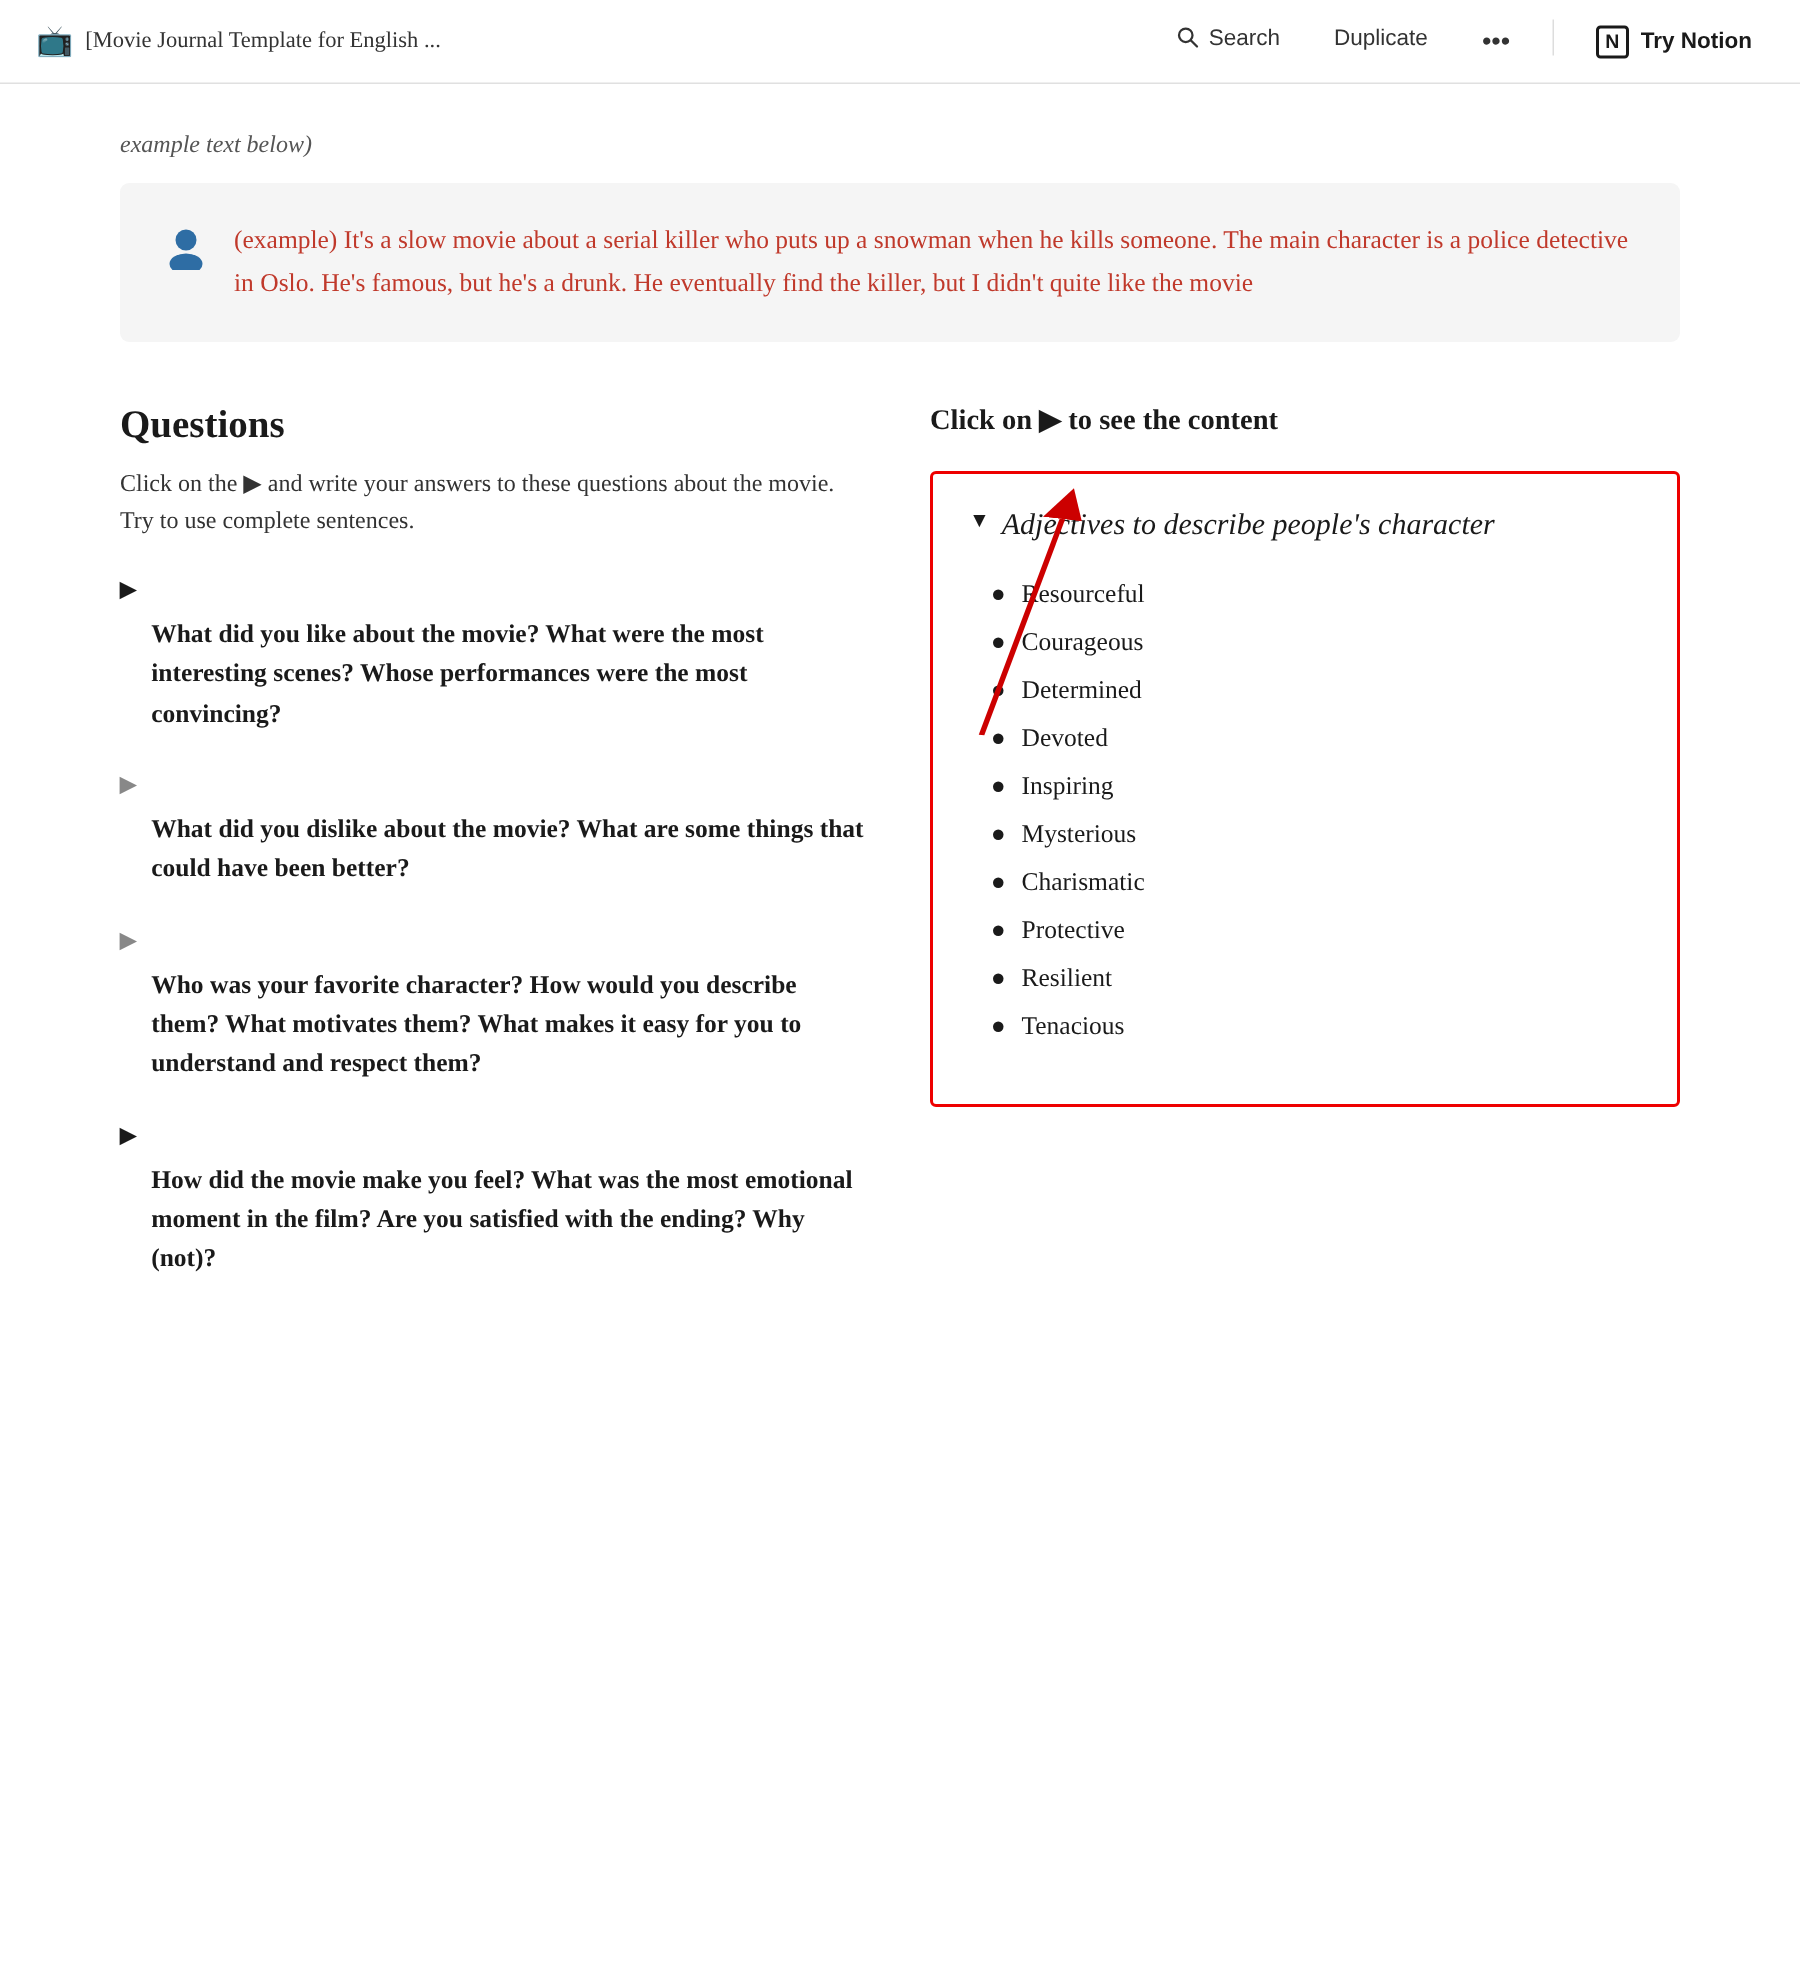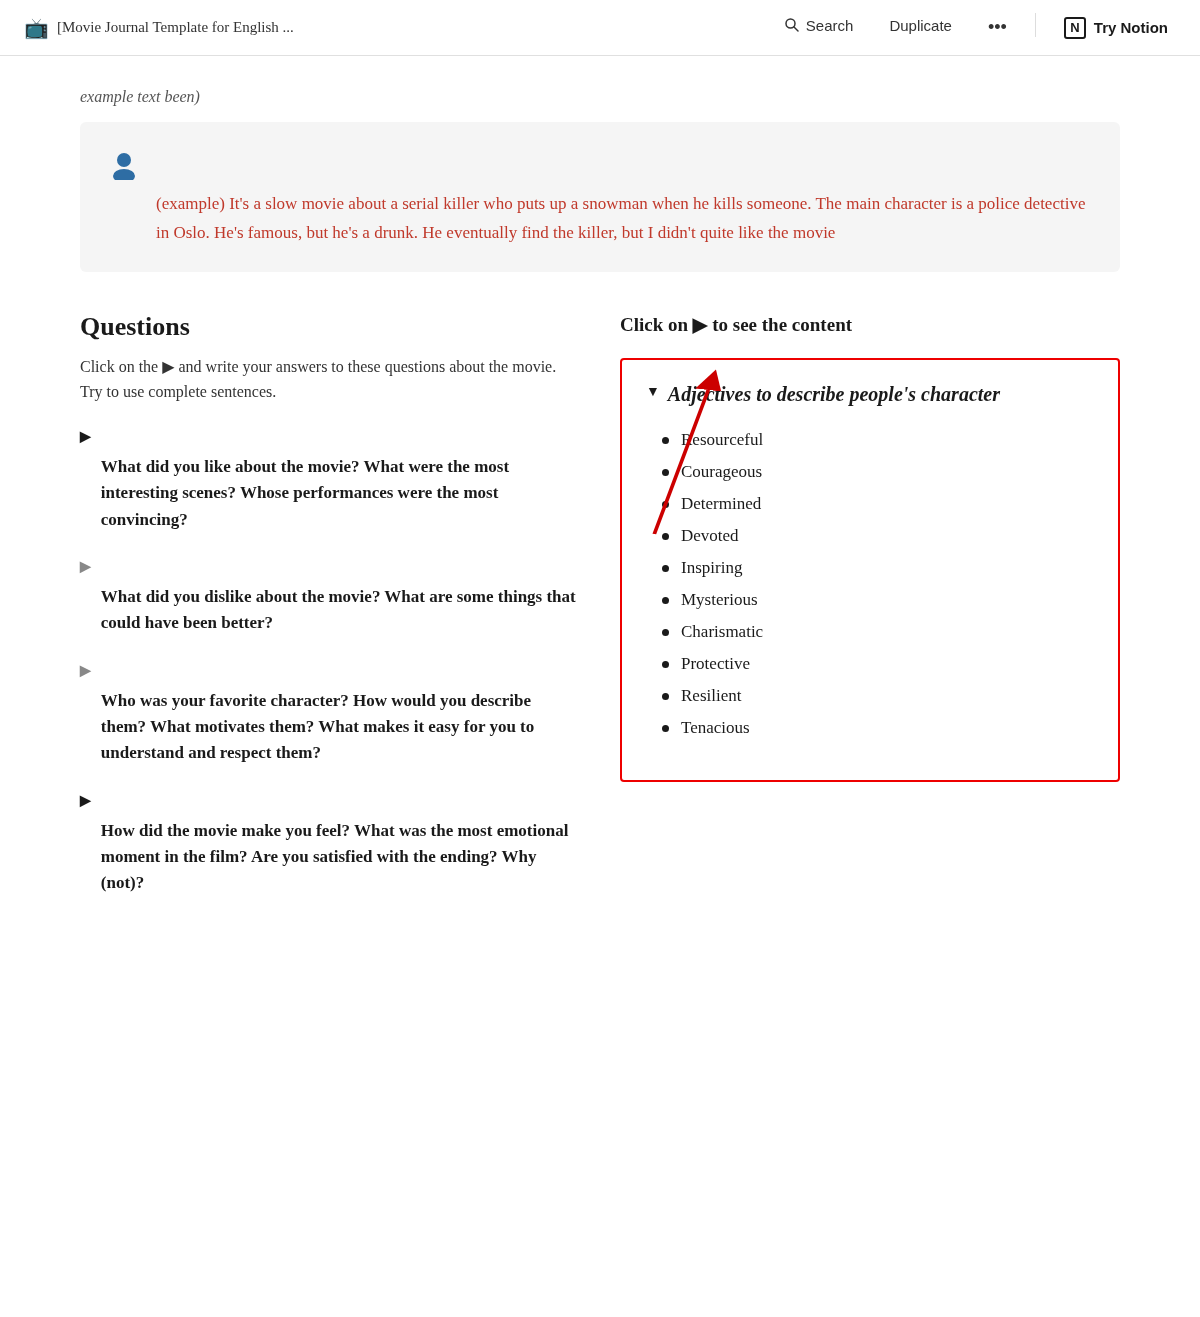--- a/index.html
+++ b/index.html
@@ -121,21 +121,20 @@
     .example-avatar {
       width: 32px;
       height: 32px;
       flex-shrink: 0;
       margin-top: 2px;
     }
     .example-text {
       font-size: 17px;
       line-height: 1.7;
       color: #c0392b;
-      margin-top: 44px;
     }
 
     
     .two-col {
       display: grid;
       grid-template-columns: 1fr 1fr;
       gap: 40px;
       margin-top: 16px;
     }
 
@@ -199,21 +198,21 @@
       margin-bottom: 16px;
     }
     .down-arrow {
       font-size: 14px;
       color: #1a1a1a;
       margin-top: 4px;
       flex-shrink: 0;
     }
     .adjectives-title {
       font-size: 20px;
-      font-weight: 700;
+      font-weight: 400;
       font-style: italic;
       line-height: 1.4;
       color: #1a1a1a;
     }
     .adjectives-list {
       list-style: none;
       padding: 0;
       margin: 16px;
     }
     .adjectives-list li {
@@ -268,21 +267,21 @@
     <div class="separator"></div>
     <button class="try-notion-btn">
       <div class="notion-n-icon">N</div>
       <span>Try Notion</span>
     </button>
   </div>
 </div>
 
 <div class="main-content">
 
-  <div class="example-text-above">example text been)</div>
+  <div class="example-text-above">example text below)</div>
 
   <div class="example-box">
     <svg class="example-avatar" viewBox="0 0 32 32" fill="none">
       <circle cx="16" cy="12" r="7" fill="#2e6da4"></circle>
       <ellipse cx="16" cy="28" rx="11" ry="7" fill="#2e6da4"></ellipse>
     </svg>
     <div class="example-text">(example) It's a slow movie about a serial killer who puts up a snowman when he kills someone. The main character is a police detective in Oslo. He's famous, but he's a drunk. He eventually find the killer, but I didn't quite like the movie</div>
   </div>
 
   <div class="two-col">

